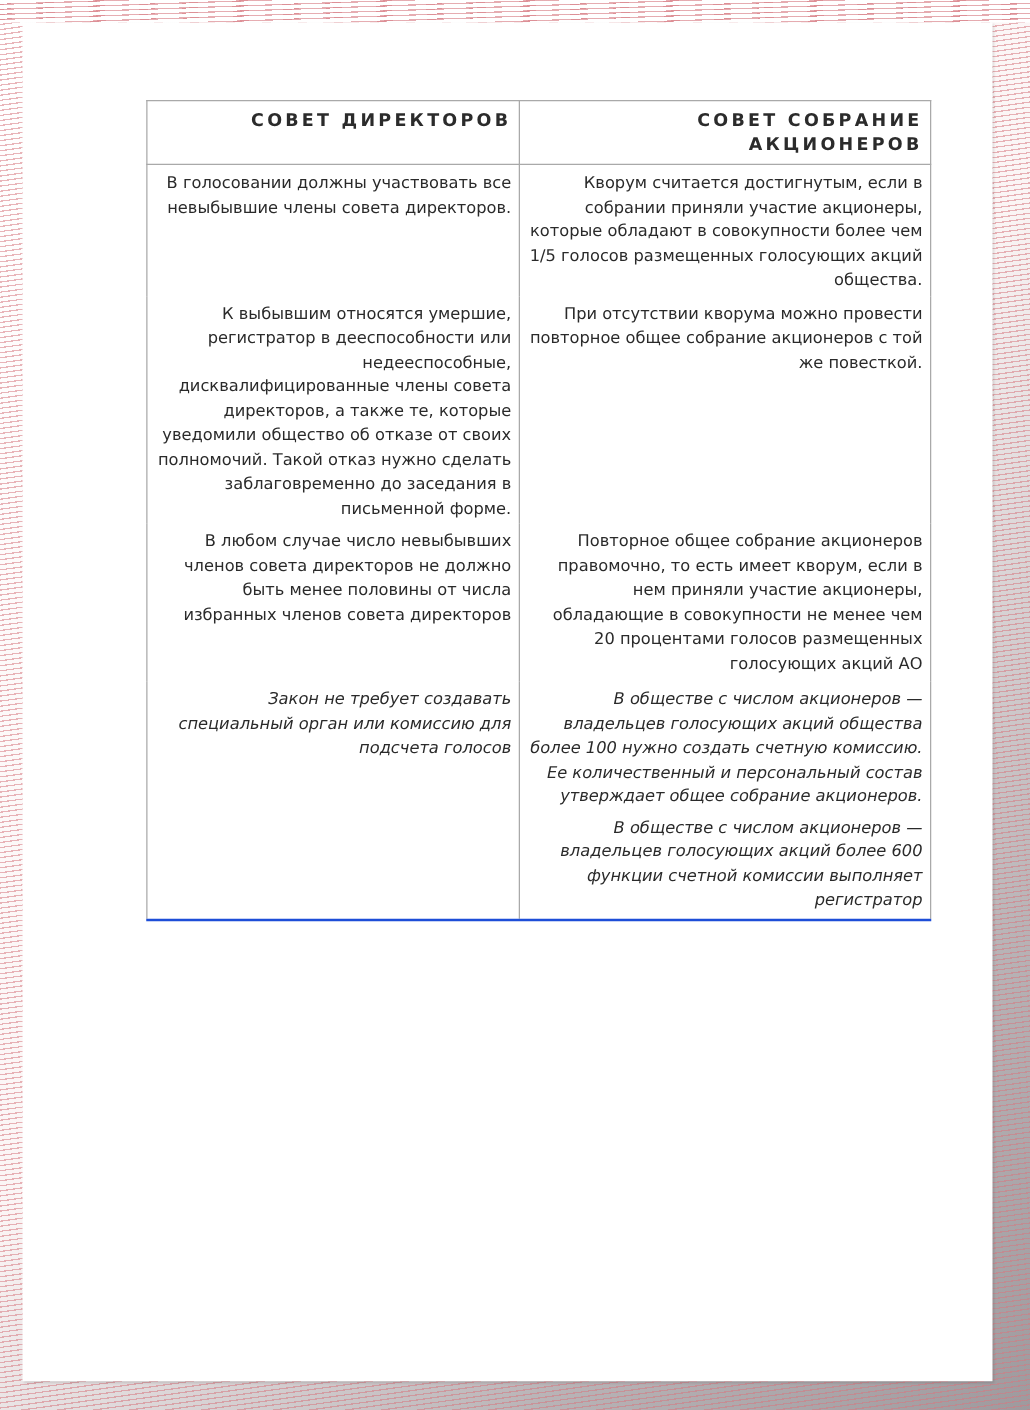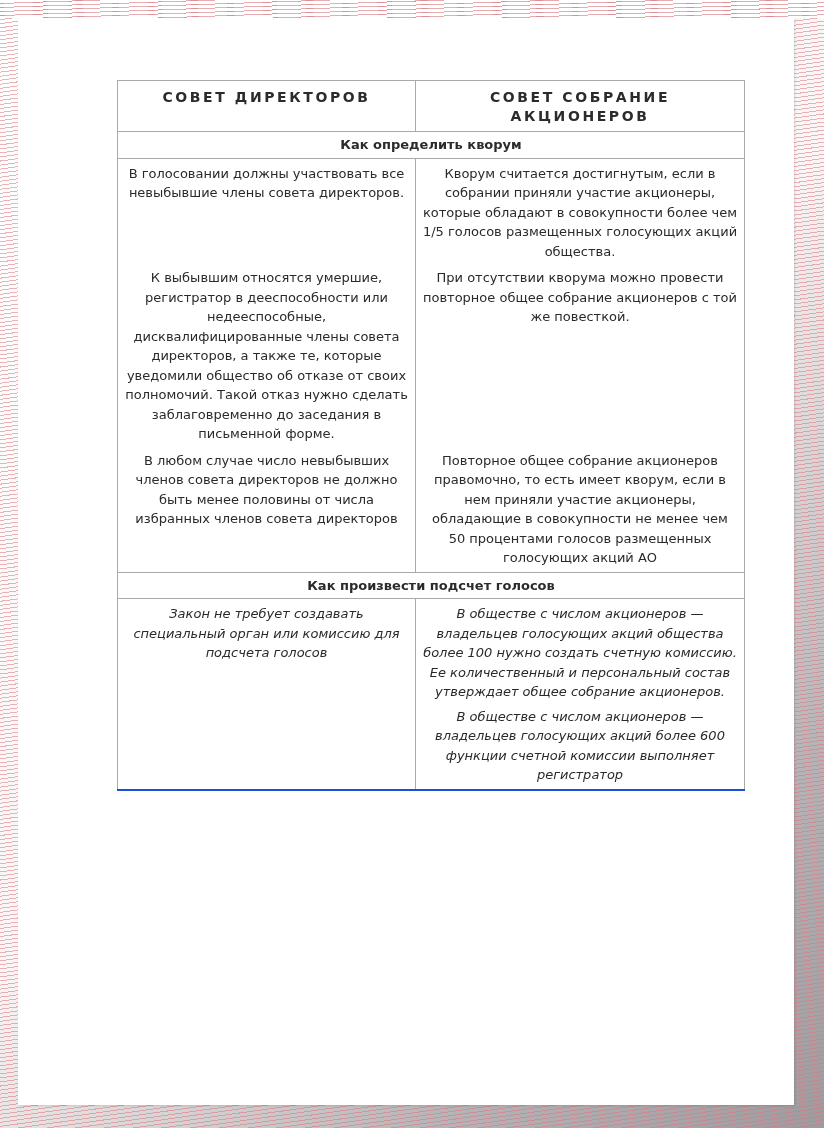--- a/index.html
+++ b/index.html
@@ -39,21 +39,21 @@
       color: #2a2a2a;
       font-size: 13px;
       line-height: 19.5px;
     }
     table.cmp col.c1 { width: 298px; }
     table.cmp col.c2 { width: 329px; }
     table.cmp th, table.cmp td {
       border-left: 1px solid #a9a9a9;
       border-right: 1px solid #a9a9a9;
       vertical-align: top;
-      text-align: center;
+      text-align: right;
       padding: 0 6px;
     }
     table.cmp th {
       border-top: 1px solid #a9a9a9;
       border-bottom: 1px solid #a9a9a9;
       font-weight: bold;
       letter-spacing: 2.6px;
       font-size: 14px;
       line-height: 19px;
       padding-top: 7px;
@@ -96,23 +96,20 @@
         <col class="c1">
         <col class="c2">
       </colgroup>
     <thead>
       <tr>
         <th>СОВЕТ ДИРЕКТОРОВ</th>
         <th>СОВЕТ СОБРАНИЕ АКЦИОНЕРОВ</th>
       </tr>
     </thead>
     <tbody>
-      <tr class="section">
-        <td colspan="2">Как определить кворум</td>
-      </tr>
       <tr class="body">
         <td>
             <span class="para">В голосовании должны участвовать все невыбывшие члены совета директоров.</span>
           </td>
         <td>
             <span class="para">Кворум считается достигнутым, если в собрании приняли участие акционеры, которые обладают в совокупности более чем 1/5 голосов размещенных голосующих акций общества.</span>
           </td>
       </tr>
       <tr class="body">
         <td>
@@ -120,25 +117,22 @@
           </td>
         <td>
             <span class="para">При отсутствии кворума можно провести повторное общее собрание акционеров с той же повесткой.</span>
           </td>
       </tr>
       <tr class="body last-of-group">
         <td>
             <span class="para">В любом случае число невыбывших членов совета директоров не должно быть менее половины от числа избранных членов совета директоров</span>
           </td>
         <td>
-            <span class="para">Повторное общее собрание акционеров правомочно, то есть имеет кворум, если в нем приняли участие акционеры, обладающие в совокупности не менее чем 50 процентами голосов размещенных голосующих акций АО</span>
+            <span class="para">Повторное общее собрание акционеров правомочно, то есть имеет кворум, если в нем приняли участие акционеры, обладающие в совокупности не менее чем 20 процентами голосов размещенных голосующих акций АО</span>
           </td>
-      </tr>
-      <tr class="section">
-        <td colspan="2">Как произвести подсчет голосов</td>
       </tr>
       <tr class="body last-of-group table-end">
         <td>
             <span class="para">Закон не требует создавать специальный орган или комиссию для подсчета голосов</span>
           </td>
         <td>
           <span class="para" style="margin-bottom:5px;">В обществе с числом акционеров — владельцев голосующих акций общества более 100 нужно создать счетную комиссию. Ее количественный и персональный состав утверждает общее собрание акционеров.</span>
           <span class="para">В обществе с числом акционеров — владельцев голосующих акций более 600 функции счетной комиссии выполняет регистратор</span>
         </td>
       </tr>

